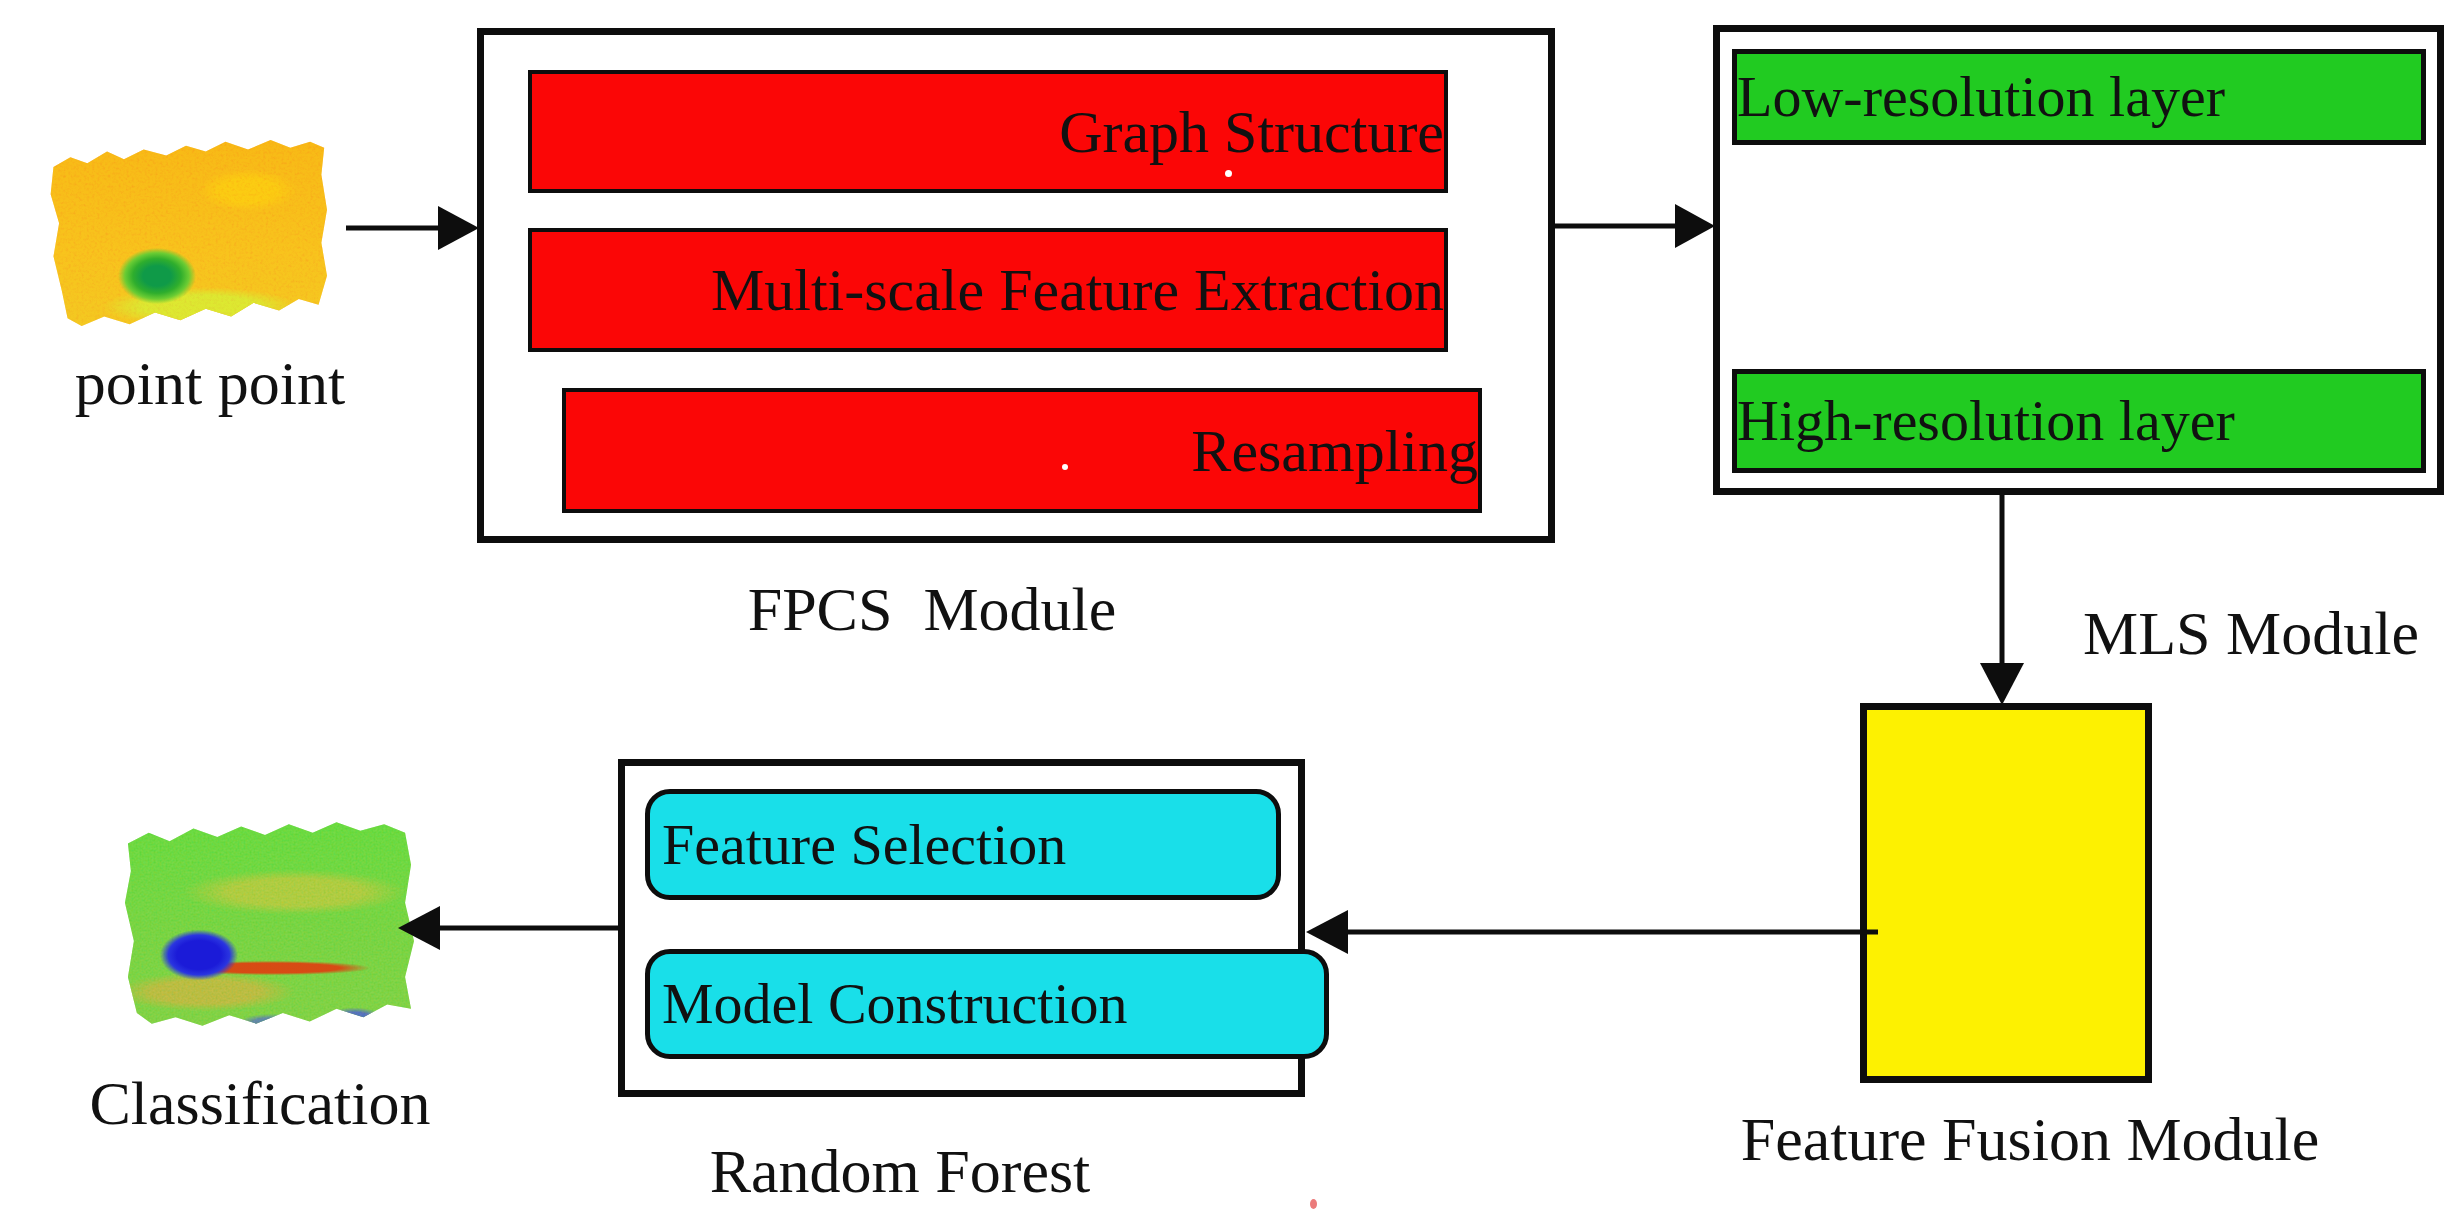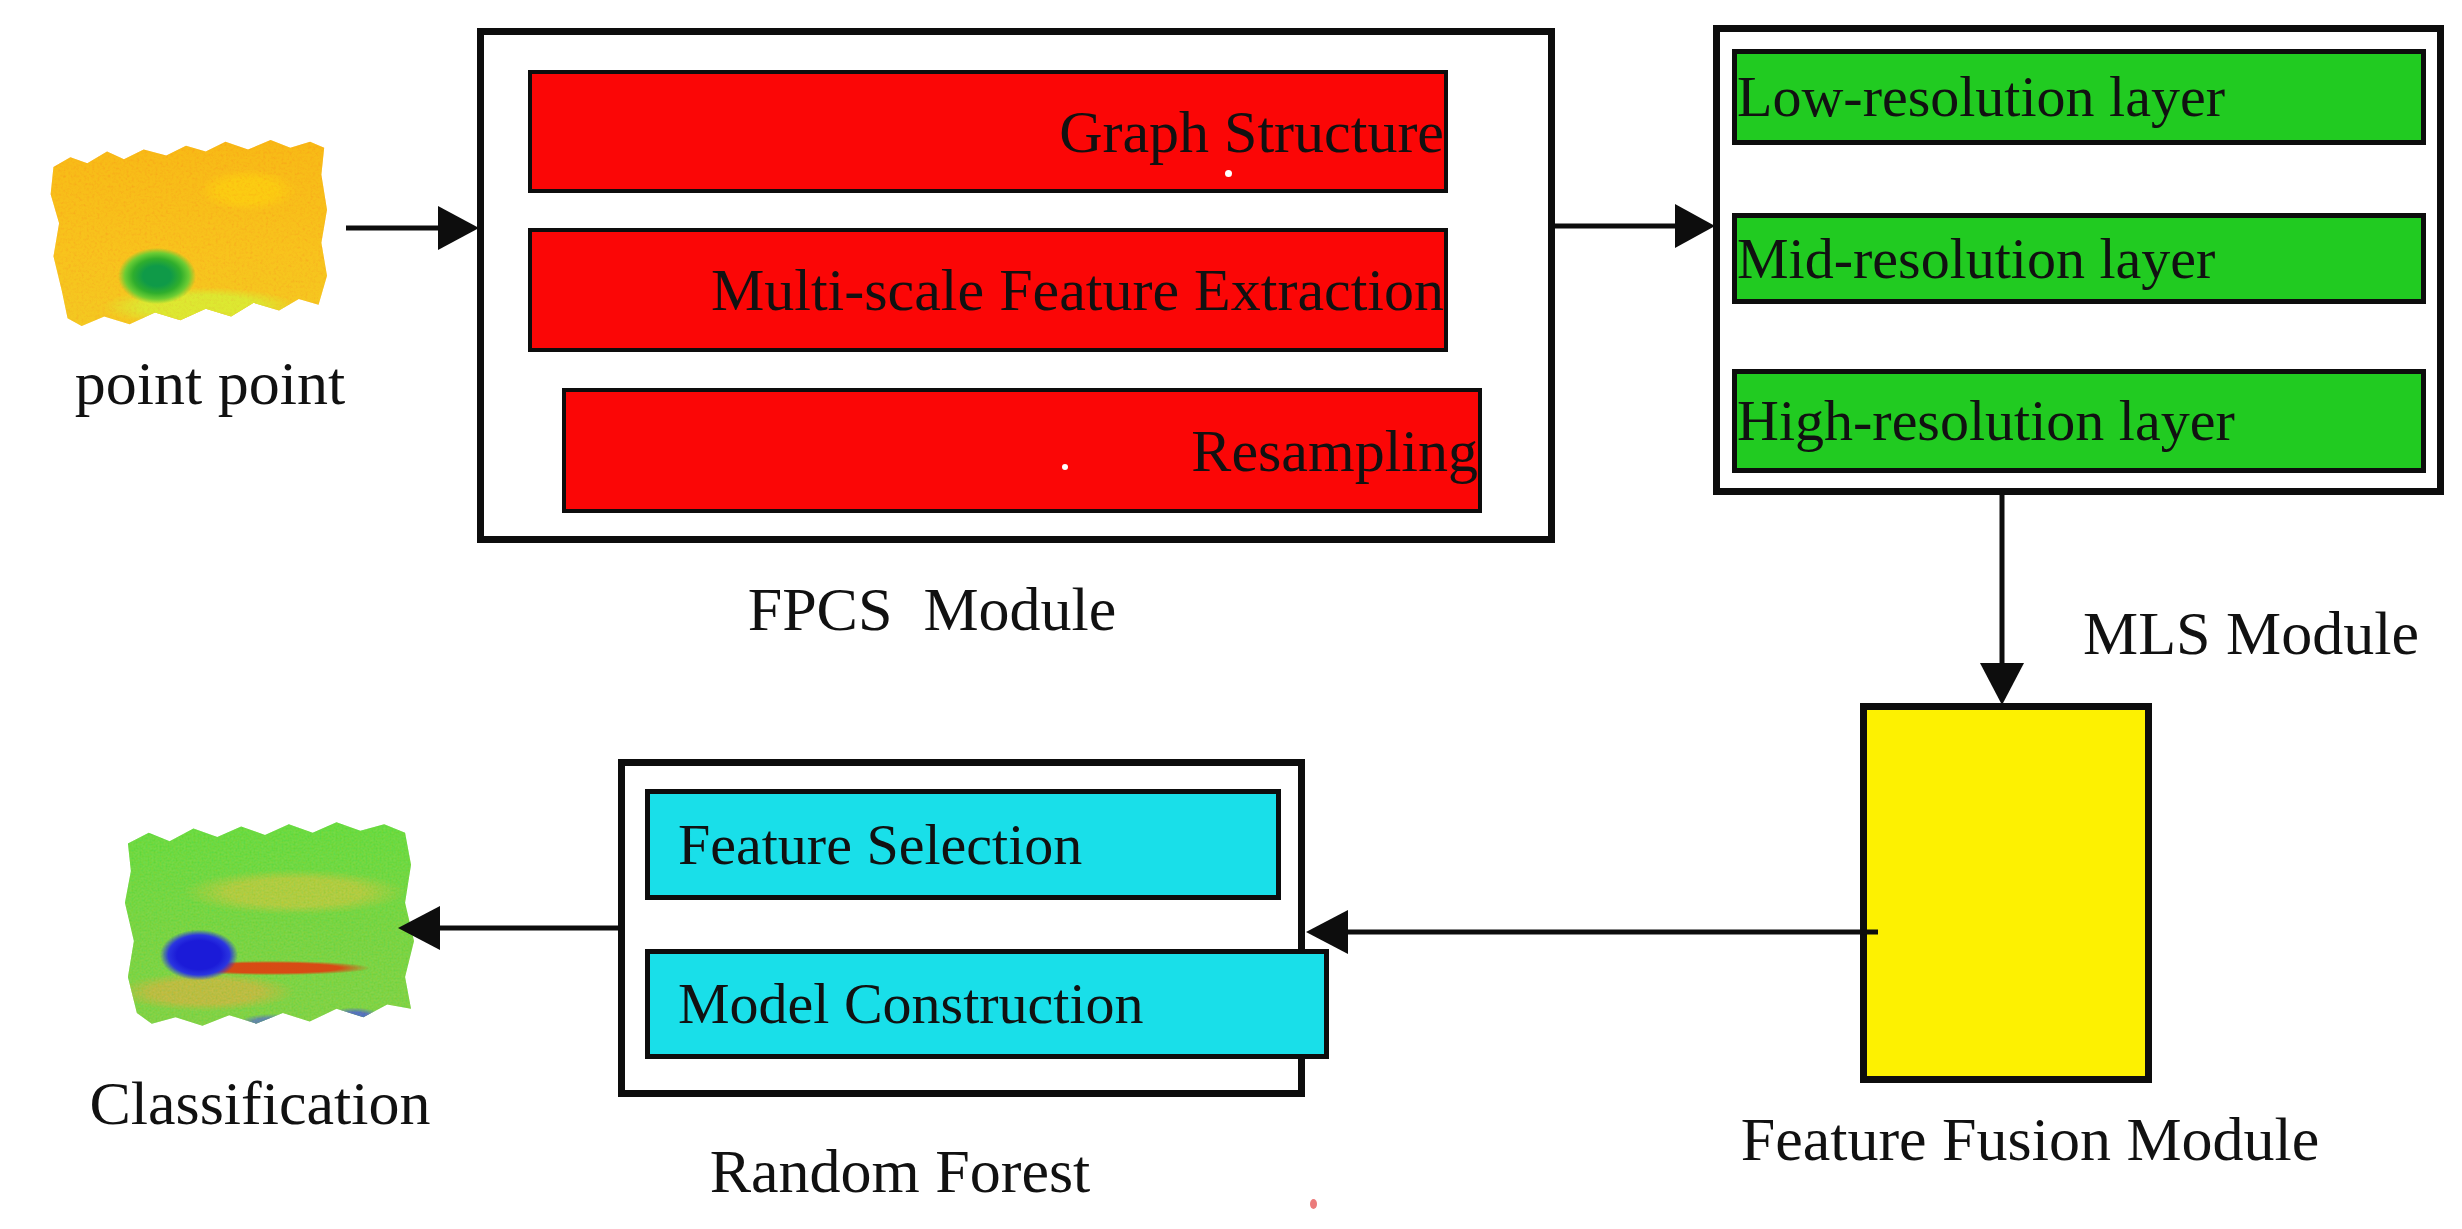--- a/index.html
+++ b/index.html
@@ -10,21 +10,21 @@
   }
   .box{position:absolute;box-sizing:border-box;}
   .outer{border:7px solid var(--line,#0d0d0d);background:#ffffff;}
   .item{
     border:4px solid var(--line,#0d0d0d);
     display:flex;align-items:center;
     font-size:60px;line-height:1;white-space:pre;
   }
   .red-item{background:var(--red,#fb0606);padding-left:41px;justify-content:flex-end;}
   .green-item{background:var(--green,#21cb21);border-width:5px;font-size:58px;}
-  .cyan-item{background:var(--cyan,#19dfe9);padding-left:28px;border-width:5px;font-size:58px;}
+  .cyan-item{background:var(--cyan,#19dfe9);padding-left:12px;border-width:5px;font-size:58px;border-radius:25px;}
   .yellow-box{background:var(--yellow,#fdf101);border:7px solid var(--line,#0d0d0d);}
   .label{
     position:absolute;font-size:62px;line-height:1.15;text-align:center;white-space:pre;
   }
   .thumb{position:absolute;overflow:hidden;}
   .thumb svg{position:absolute;left:0;top:0;}
   .feature{position:absolute;pointer-events:none;}
   .dot{position:absolute;border-radius:50%;}
   #arrow-layer{position:absolute;left:0;top:0;pointer-events:none;}
 </style>
@@ -71,23 +71,20 @@
   <div class="box item red-item" style="left:528px;top:388px;width:920px;height:125px;margin-left:34px;">
     <span>Resampling</span>
   </div>
   <div class="dot" style="left:1225px;top:170px;width:7px;height:7px;background:#fff;"></div>
   <div class="dot" style="left:1062px;top:464px;width:6px;height:6px;background:#fff;"></div>
   <div class="label" style="left:707px;top:574px;width:450px;">FPCS  Module</div>
 
   <div class="box outer" style="left:1713px;top:25px;width:731px;height:470px;"></div>
   <div class="box item green-item" style="left:1732px;top:49px;width:694px;height:96px;">
     <span>Low-resolution layer</span>
-  </div>
-  <div class="box item green-item" style="left:1732px;top:213px;width:694px;height:91px;">
-    <span>Mid-resolution layer</span>
   </div>
   <div class="box item green-item" style="left:1732px;top:369px;width:694px;height:104px;">
     <span>High-resolution layer</span>
   </div>
   <div class="label" style="left:2041px;top:598px;width:420px;">MLS Module</div>
 
   <div class="box yellow-box" style="left:1860px;top:703px;width:292px;height:380px;"></div>
   <div class="label" style="left:1670px;top:1104px;width:720px;">Feature Fusion Module</div>
 
   <div class="box outer" style="left:618px;top:759px;width:687px;height:338px;"></div>

